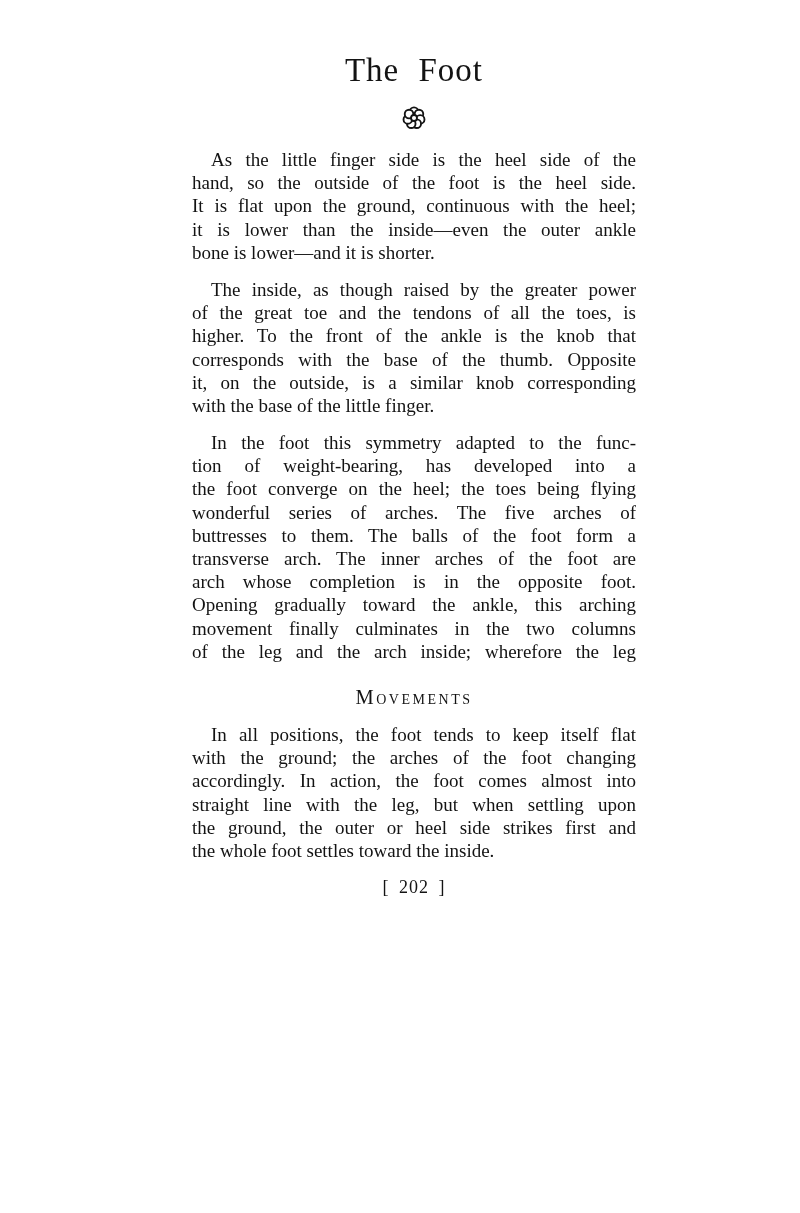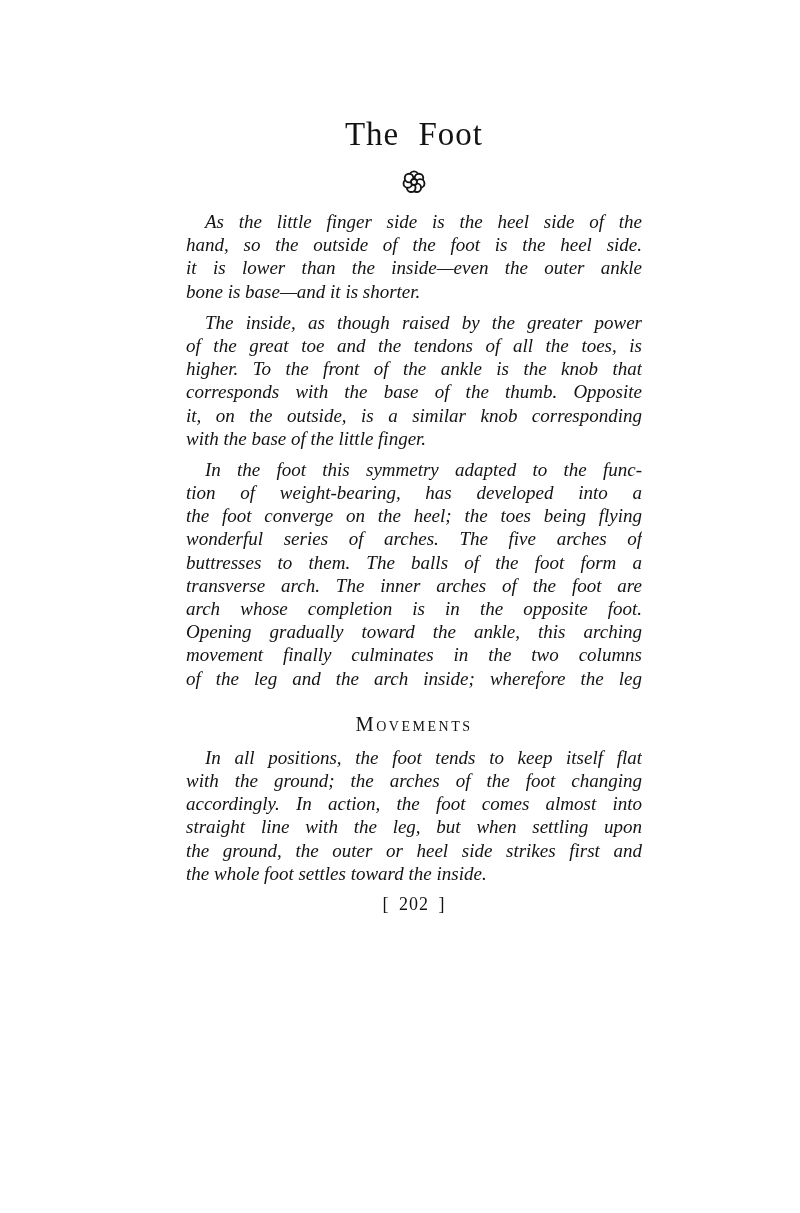--- a/index.html
+++ b/index.html
@@ -10,21 +10,21 @@
   body {
     width: 800px;
     height: 1213px;
     overflow: hidden;
     font-family: "Liberation Serif", "DejaVu Serif", serif;
     color: #131313;
   }
   .page {
     width: 472px;
     margin-left: 178px;
-    padding-top: 116px;
+    padding-top: 52px;
   }
   .title {
     margin: 0;
     font-size: 33px;
     line-height: 36px;
     font-weight: normal;
     text-align: center;
     letter-spacing: 1px;
     word-spacing: 10px;
   }
@@ -32,21 +32,21 @@
     margin-top: 16px;
     height: 30px;
     text-align: center;
   }
   .ornament svg { display: inline-block; }
   .text-block {
     margin-top: 12px;
     font-size: 19px;
     line-height: 23.2px;
   }
-  .para { margin: 8px; font-style: italic; }
+  .para { margin: 14px; }
   .line {
     height: 23.2px;
     overflow: hidden;
     text-align: justify;
     text-align-last: justify;
   }
   .line.first { text-indent: 19px; }
   .line.last  { text-align-last: left; }
   .section-heading {
     margin-top: 22px;
@@ -84,22 +84,23 @@
         <circle cx="9.68" cy="10.76" r="4.6"></circle>
         <circle cx="15" cy="15" r="3.2"></circle>
       </g>
     </svg>
   </div>
 
   <div class="text-block" id="text-block">
       <div class="para">
         <div class="line first">As the little finger side is the heel side of the</div>
         <div class="line">hand, so the outside of the foot is the heel side.</div>
+        <div class="line">It is flat upon the ground, continuous with the heel;</div>
         <div class="line">it is lower than the inside—even the outer ankle</div>
-        <div class="line last">bone is base—and it is shorter.</div>
+        <div class="line last">bone is lower—and it is shorter.</div>
       </div>
       <div class="para">
         <div class="line first">The inside, as though raised by the greater power</div>
         <div class="line">of the great toe and the tendons of all the toes, is</div>
         <div class="line">higher.  To the front of the ankle is the knob that</div>
         <div class="line">corresponds with the base of the thumb.  Opposite</div>
         <div class="line">it, on the outside, is a similar knob corresponding</div>
         <div class="line last">with the base of the little finger.</div>
       </div>
       <div class="para">

